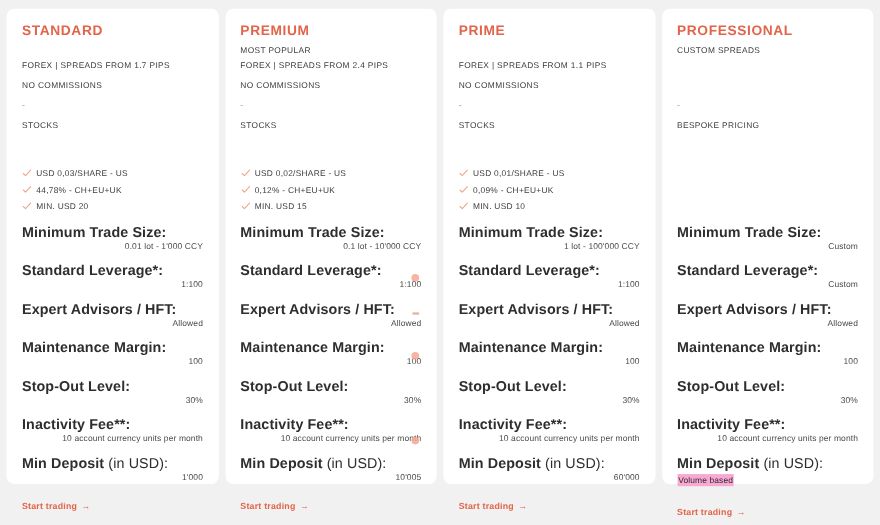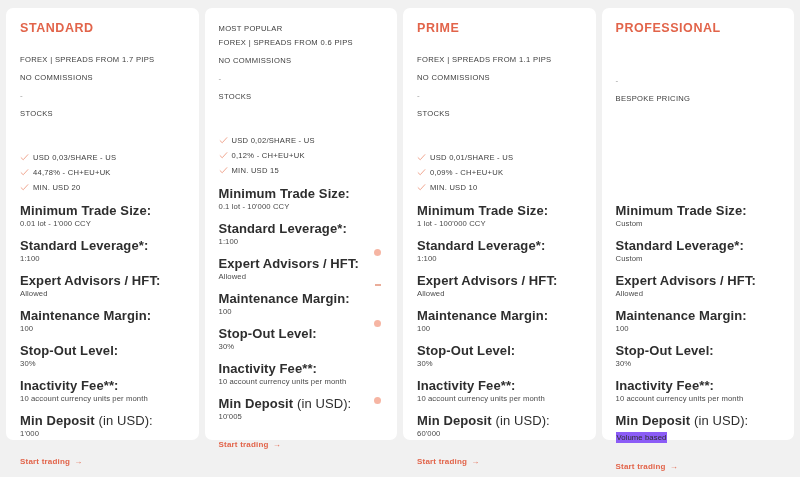--- a/index.html
+++ b/index.html
@@ -107,23 +107,24 @@
     white-space: nowrap;
   }
   .attr-label .norm { font-weight: normal; margin-top: 32px; }
   .attr-value {
     font-size: 7.7px;
     color: #4a4a4a;
     letter-spacing: 0.1px;
     line-height: 11px;
     margin-top: 2px;
     white-space: nowrap;
+    text-align: right;
   }
   .attr-value.selected {
-    background: #8b5cf6;
+    background: #f9a8d4;
     color: #2e2e2e;
     display: inline-block;
     padding: 0 1px;
   }
 
   .cta {
     margin-top: 5px;
     color: #e2644a;
     font-size: 8px;
     font-weight: bold;
@@ -243,23 +244,24 @@
         </div>
         <div class="attr">
           <div class="attr-label"><span>Min Deposit</span><span class="norm"> (in USD):</span></div>
           <div class="attr-value">1'000</div>
         </div>
       </div>
       <div class="cta"><span>Start trading</span><span class="arrow">→</span></div>
     </div>
 
     <div class="card">
+      <div class="plan-title">PREMIUM</div>
       <div class="top-specs">
         <div class="spec-line tag">MOST POPULAR</div>
-        <div class="spec-line">FOREX | SPREADS FROM 0.6 PIPS</div>
+        <div class="spec-line">FOREX | SPREADS FROM 2.4 PIPS</div>
         <div class="spec-line">NO COMMISSIONS</div>
         <div class="spec-line dash">-</div>
         <div class="spec-line">STOCKS</div>
       </div>
       <div class="checks">
         <div class="check-row">
           <span class="check-ico">
               <svg width="9" height="9" viewBox="0 0 12 12">
                 <path d="M1.5 6.3 L4.3 9 L10.5 2.2" fill="none" stroke="#f0a58e" stroke-width="1.3" stroke-linecap="round" stroke-linejoin="round"></path>
               </svg>
@@ -385,20 +387,21 @@
           <div class="attr-label"><span>Min Deposit</span><span class="norm"> (in USD):</span></div>
           <div class="attr-value">60'000</div>
         </div>
       </div>
       <div class="cta"><span>Start trading</span><span class="arrow">→</span></div>
     </div>
 
     <div class="card">
       <div class="plan-title">PROFESSIONAL</div>
       <div class="top-specs">
+        <div class="spec-line tag">CUSTOM SPREADS</div>
         <div class="spec-line empty"></div>
         <div class="spec-line empty"></div>
         <div class="spec-line dash">-</div>
         <div class="spec-line">BESPOKE PRICING</div>
       </div>
       <div class="checks">
         <div class="check-row">&nbsp;</div>
         <div class="check-row">&nbsp;</div>
         <div class="check-row">&nbsp;</div>
       </div>

